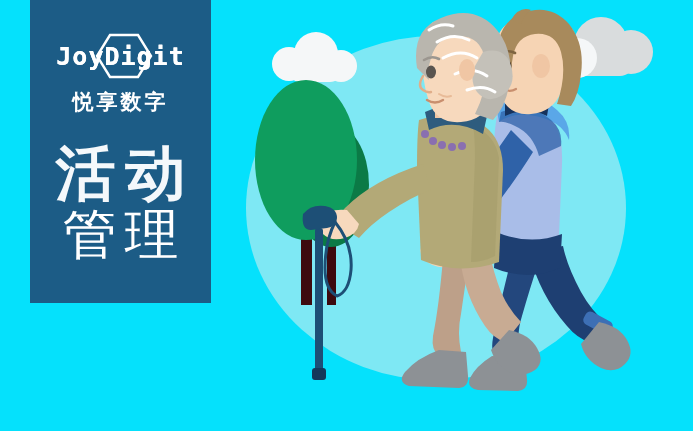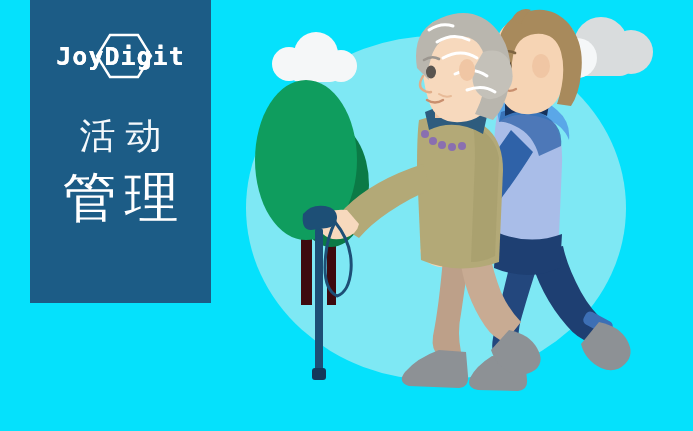--- a/index.html
+++ b/index.html
@@ -32,22 +32,22 @@
     text-shadow:0 0 0 #fff;
   }
   #logo-cn{
     margin-top:9px;color:#ffffff;font-size:21px;font-weight:bold;
     letter-spacing:3px;
     font-family:"DejaVu Sans","Liberation Sans",sans-serif;
   }
 
   #title-block{margin-top:26px;text-align:center;width:100%;}
   #title-line1{
-    color:#f4f8fb;font-size:36px;line-height:62px;letter-spacing:10px;
-    font-weight:400;text-indent:10px;
+    color:#f4f8fb;font-size:60px;line-height:62px;letter-spacing:10px;
+    font-weight:700;text-indent:10px;
     font-family:"DejaVu Sans","Liberation Sans",sans-serif;
   }
   #title-line2{
     color:#ffffff;font-size:54px;line-height:62px;letter-spacing:8px;
     font-weight:normal;text-indent:8px;
     font-family:"DejaVu Sans","Liberation Sans",sans-serif;
   }
 
   #art{position:absolute;left:211px;top:0;width:482px;height:431px;}
   #art svg{display:block;}
@@ -59,20 +59,21 @@
 
   <div id="panel">
 
     <div id="logo-wrap">
       <svg id="logo-hex" viewBox="0 0 58 46">
         <polygon points="15,2 43,2 56,23 43,44 15,44 2,23" fill="none" stroke="#ffffff" stroke-width="2.4"></polygon>
       </svg>
       <div id="logo-word">JoyDigit</div>
     </div>
 
+    <div id="logo-cn">悦享数字</div>
 
     <div id="title-block">
       <div id="title-line1">活动</div>
       <div id="title-line2">管理</div>
     </div>
   </div>
 
   <div id="art">
   <svg width="482" height="431" viewBox="0 0 482 431" xmlns="http://www.w3.org/2000/svg">
 

